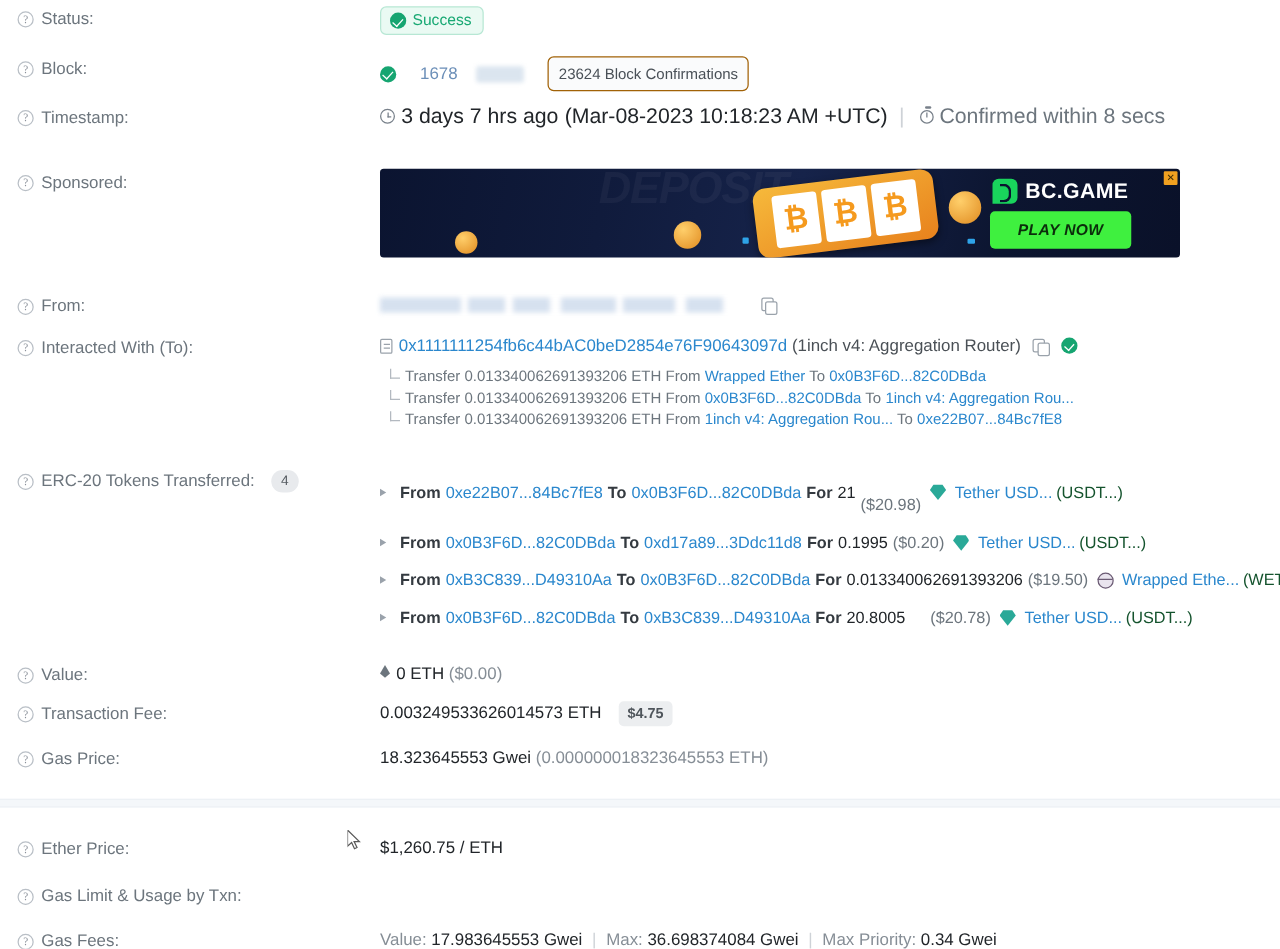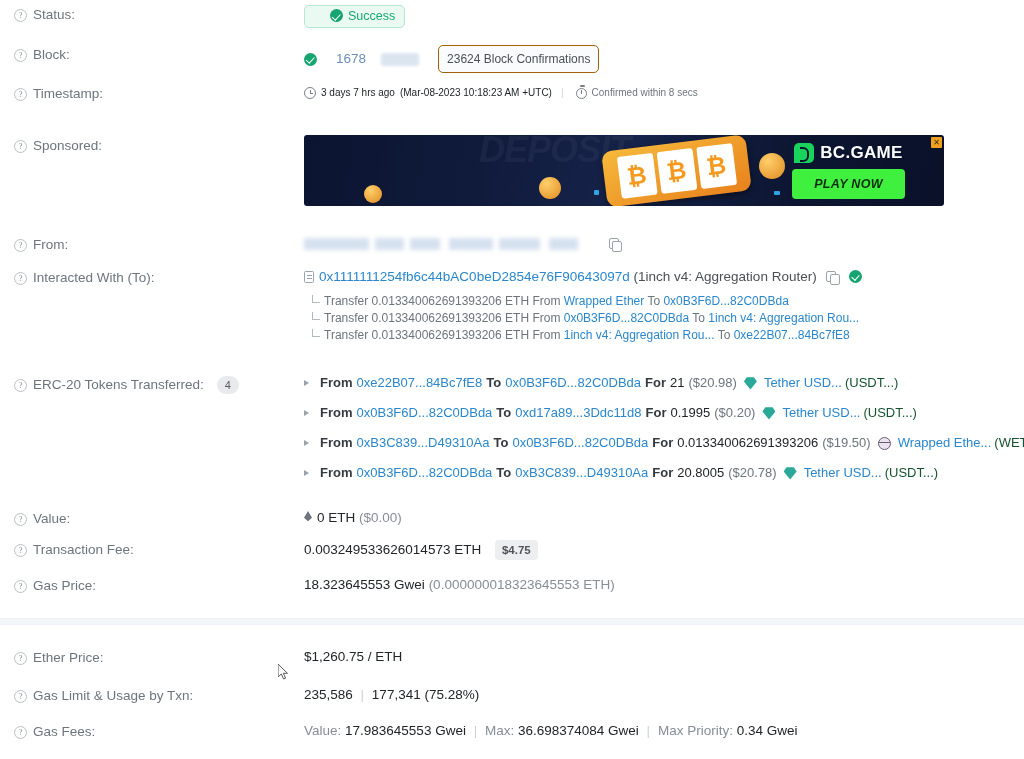--- a/index.html
+++ b/index.html
@@ -55,26 +55,27 @@
     line-height: 11px;
     text-align: center;
     color: #8a9099;
     margin-top: 3px;
     font-family: "Liberation Serif", serif;
   }
 
   
   .badge-success {
     display: inline-flex;
+    align-items: center;
     gap: 5px;
     border: 1px solid #b7e7d4;
     background: #eafaf3;
     color: #19a974;
     border-radius: 5px;
-    padding: 3px 9px 3px 25px;
+    padding: 3px 9px 3px 7px;
     font-size: 12.5px;
     line-height: 15px;
   }
   .check-circle {
     width: 13px; height: 13px;
     border-radius: 50%;
     background: #16a571;
     position: relative;
     flex: 0 0 13px;
   }
@@ -103,21 +104,21 @@
     border: 1px solid #a16207;
     background: #fafbfc;
     border-radius: 5px;
     padding: 4px 8px;
     font-size: 12px;
     color: #495057;
     white-space: nowrap;
   }
 
   
-  .ts { display: flex; align-items: center; gap: 5px; color: #6c757d; flex-wrap: nowrap; font-size:10px;}
+  .ts { display: flex; align-items: center; gap: 5px; color: #6c757d; flex-wrap: nowrap; font-size:17px;}
   .ts .dark { color: #212529; }
   .clock {
     width: 12px; height: 12px;
     border: 1.3px solid #78808a;
     border-radius: 50%;
     position: relative;
     flex: 0 0 12px;
   }
   .clock::after {
     content:"";
@@ -611,21 +612,21 @@
     <div class="val" style="padding-top:0;">
 
       <div class="erc-line">
         <span class="caret"></span>
         <span class="kw">From</span>
         <a class="lnk" href="#">0xe22B07...84Bc7fE8</a>
         <span class="kw">To</span>
         <a class="lnk" href="#">0x0B3F6D...82C0DBda</a>
         <span class="kw">For</span>
         <span>21</span>
-        <span class="usd" style="margin-left:4px;">($20.98)</span>
+        <span class="usd" style="margin-left:4px;margin-top:21px;">($20.98)</span>
         <span class="gem"></span>
         <a class="lnk tok" href="#">Tether USD...</a>
         <span class="tok-sym" style="margin-left:3px;">(USDT...)</span>
       </div>
 
       <div class="erc-line">
         <span class="caret"></span>
         <span class="kw">From</span>
         <a class="lnk" href="#">0x0B3F6D...82C0DBda</a>
         <span class="kw">To</span>
@@ -653,21 +654,21 @@
       </div>
 
       <div class="erc-line">
         <span class="caret"></span>
         <span class="kw">From</span>
         <a class="lnk" href="#">0x0B3F6D...82C0DBda</a>
         <span class="kw">To</span>
         <a class="lnk" href="#">0xB3C839...D49310Aa</a>
         <span class="kw">For</span>
         <span>20.8005</span>
-        <span class="usd" style="margin-left:4px;">($20.78)</span>
+        <span class="usd" style="margin-left:20px;">($20.78)</span>
         <span class="gem"></span>
         <a class="lnk tok" href="#">Tether USD...</a>
         <span class="tok-sym" style="margin-left:3px;">(USDT...)</span>
       </div>
 
     </div>
   </div>
 
   <div class="row" style="padding-top:26px;">
     <div class="lbl">
@@ -709,25 +710,20 @@
       <span class="q">?</span>
       <span>Ether Price:</span>
     </div>
     <div class="val">$1,260.75 / ETH</div>
   </div>
 
   <div class="row" style="padding-top:14px;">
     <div class="lbl">
       <span class="q">?</span>
       <span>Gas Limit &amp; Usage by Txn:</span>
-    </div>
-    <div class="val">
-      <span>235,586</span>
-      <span class="pipe">|</span>
-      <span>177,341 (75.28%)</span>
     </div>
   </div>
 
   <div class="row" style="padding-top:14px;">
     <div class="lbl">
       <span class="q">?</span>
       <span>Gas Fees:</span>
     </div>
     <div class="val muted">
       <span>Value:</span>

